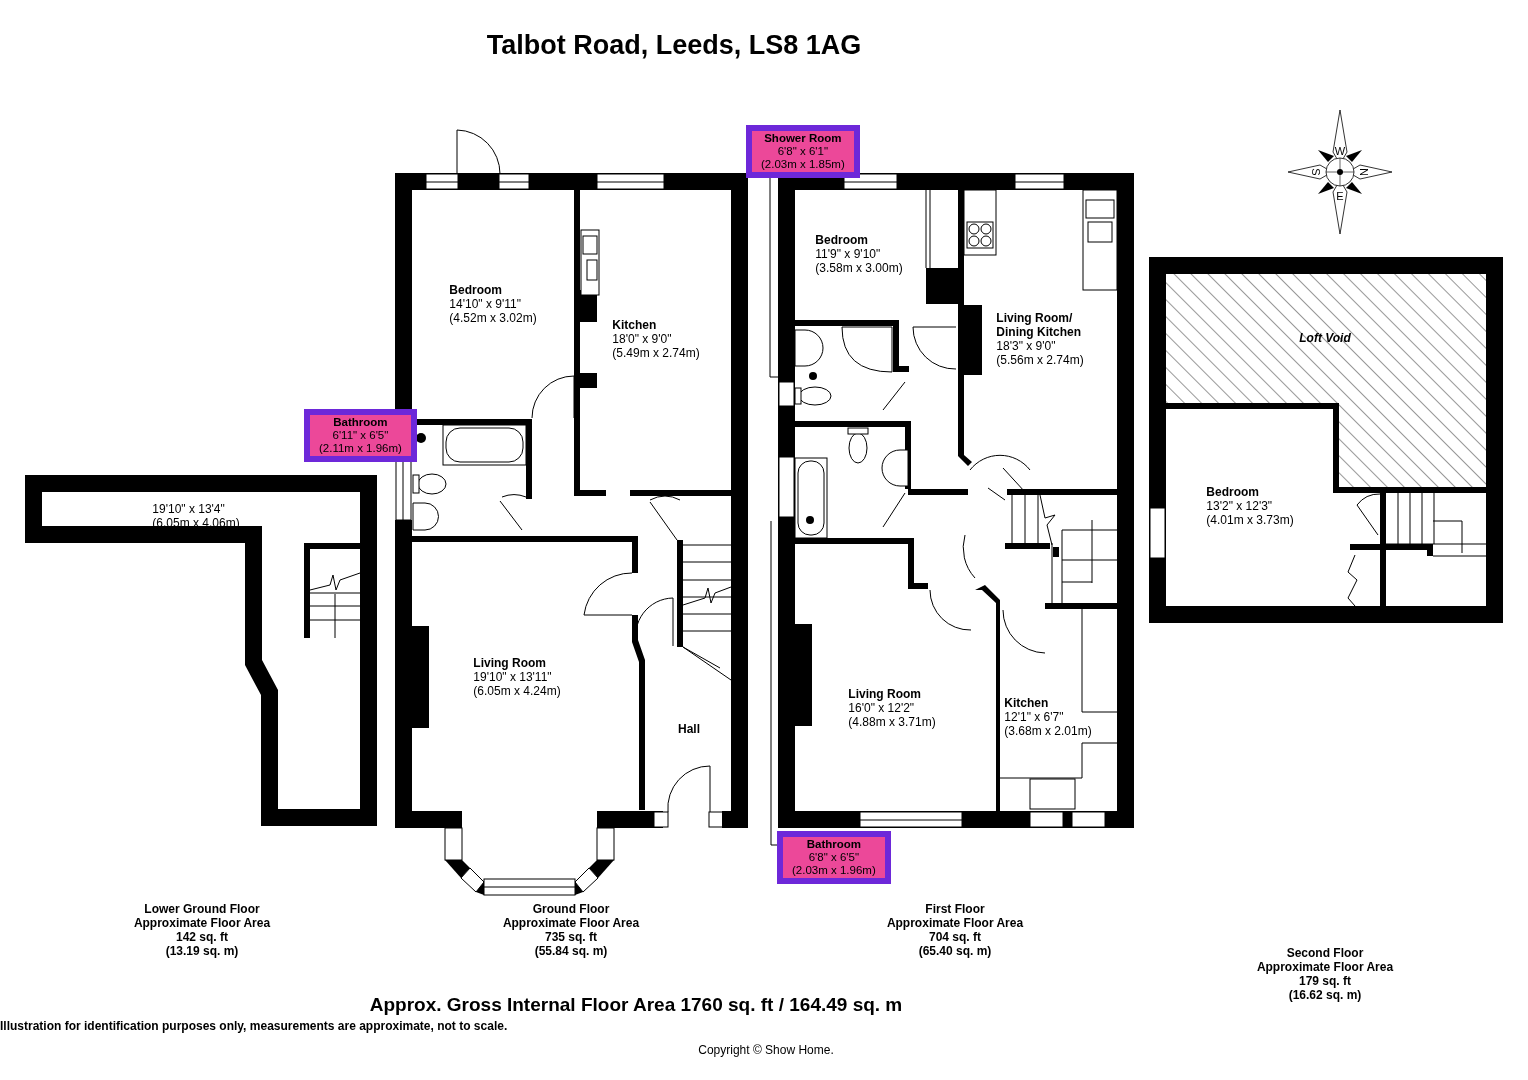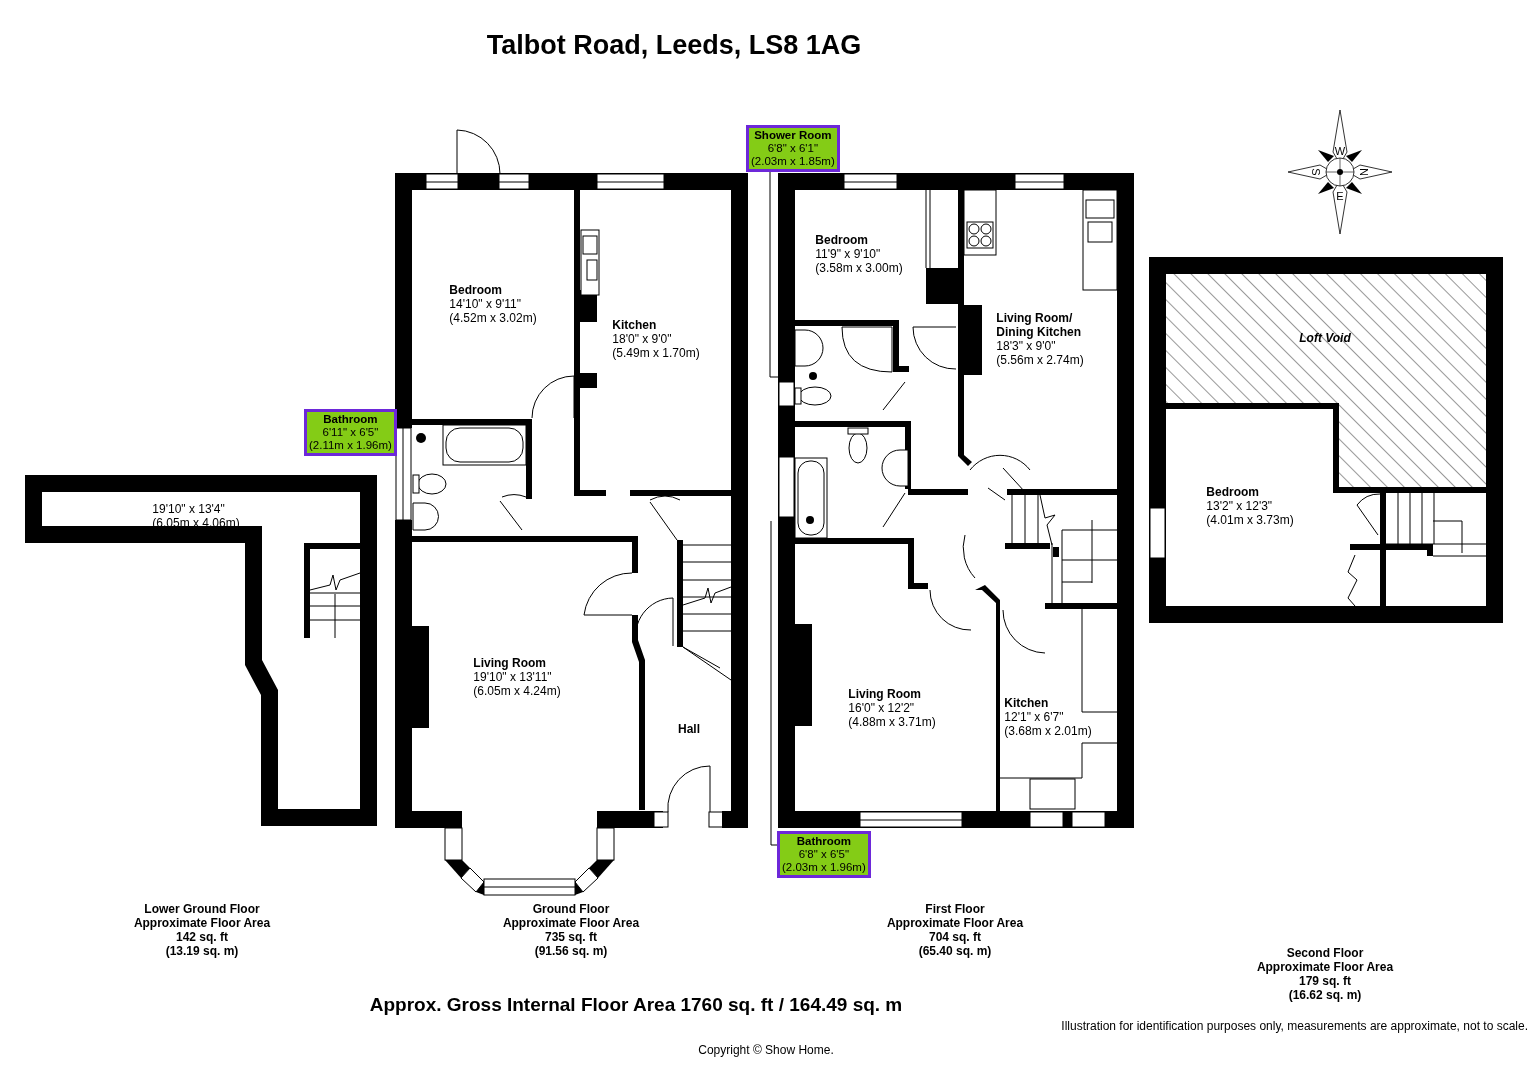--- a/index.html
+++ b/index.html
@@ -8,27 +8,27 @@
   #title { left: 0; width: 1348px; top: 30px; text-align: center; font-size: 27px; font-weight: bold; }
   svg#plan { position: absolute; left: 0; top: 0; }
   .wall { fill: #000; }
   .win { fill: #fff; stroke: #000; stroke-width: 1; }
   .thin { fill: none; stroke: #000; stroke-width: 1; }
   .fix { fill: #fff; stroke: #000; stroke-width: 1; }
   .hatch { fill: url(#hatch); }
   .room-label { position: absolute; font-size: 12px; line-height: 14px; transform: translateX(-50%); white-space: nowrap; }
   .room-label .name { font-weight: bold; display: block; }
   .room-label .dim { display: block; }
-  .callout { position: absolute; background: #84cc16; border: 3px solid #6d28d9; text-align: center; font-size: 11.5px; line-height: 13px; padding: 1px 2px; white-space: nowrap; }
+  .callout { position: absolute; background: #ec4899; border: 6px solid #6d28d9; text-align: center; font-size: 11.5px; line-height: 13px; padding: 1px 9px; white-space: nowrap; }
   .callout .name { font-weight: bold; display: block; }
   .callout .dim { display: block; }
   .floor-area { position: absolute; text-align: center; font-size: 12px; font-weight: bold; line-height: 14px; transform: translateX(-50%); white-space: nowrap; }
   .floor-area span { display: block; }
   #gross { left: 0; width: 1272px; top: 994px; text-align: center; font-size: 19px; font-weight: bold; }
-  #disclaimer { left: 0; width: 1528px; top: 1019px; text-align: right; font-size: 12px; }
+  #disclaimer { left: 0; width: 1528px; top: 1019px; text-align: left; font-size: 12px; font-weight: bold; }
   #copyright { left: 2px; width: 1528px; top: 1043px; text-align: center; font-size: 12px; }
   .compass-letter { font-family: "Liberation Sans", sans-serif; font-size: 11px; }
 </style>
 </head>
 <body>
 
 <div id="title" class="abs">Talbot Road, Leeds, LS8 1AG</div>
 
 <svg id="plan" width="1528" height="1080" viewBox="0 0 1528 1080">
   <defs>
@@ -312,21 +312,21 @@
 </div>
 
 <div class="room-label" style="left:493px; top:283px;">
   <span class="name">Bedroom</span>
   <span class="dim">14'10" x 9'11"</span>
   <span class="dim">(4.52m x 3.02m)</span>
 </div>
 <div class="room-label" style="left:656px; top:318px;">
   <span class="name">Kitchen</span>
   <span class="dim">18'0" x 9'0"</span>
-  <span class="dim">(5.49m x 1.70m)</span>
+  <span class="dim">(5.49m x 2.74m)</span>
 </div>
 <div class="callout" style="left:304px; top:409px;">
   <span class="name">Bathroom</span>
   <span class="dim">6'11" x 6'5"</span>
   <span class="dim">(2.11m x 1.96m)</span>
 </div>
 <div class="room-label" style="left:517px; top:656px;">
   <span class="name">Living Room</span>
   <span class="dim">19'10" x 13'11"</span>
   <span class="dim">(6.05m x 4.24m)</span>
@@ -379,21 +379,21 @@
 <div class="floor-area" style="left:202px; top:902px;">
   <span>Lower Ground Floor</span>
   <span>Approximate Floor Area</span>
   <span>142 sq. ft</span>
   <span>(13.19 sq. m)</span>
 </div>
 <div class="floor-area" style="left:571px; top:902px;text-align:center;">
   <span>Ground Floor</span>
   <span>Approximate Floor Area</span>
   <span>735 sq. ft</span>
-  <span>(91.56 sq. m)</span>
+  <span>(55.84 sq. m)</span>
 </div>
 <div class="floor-area" style="left:955px; top:902px;">
   <span>First Floor</span>
   <span>Approximate Floor Area</span>
   <span>704 sq. ft</span>
   <span>(65.40 sq. m)</span>
 </div>
 <div class="floor-area" style="left:1325px; top:902px;margin-top:44px;">
   <span>Second Floor</span>
   <span>Approximate Floor Area</span>

